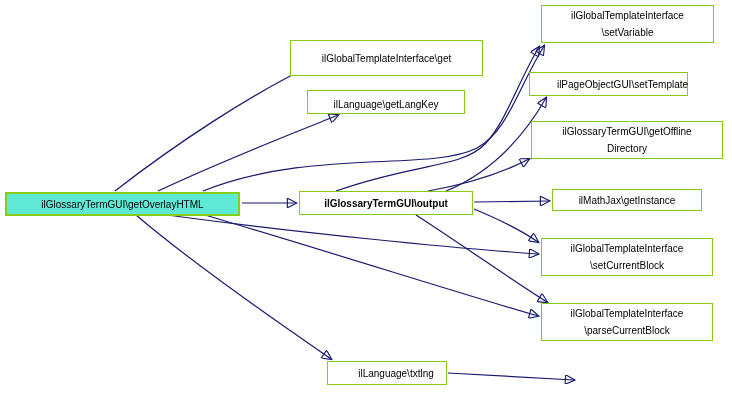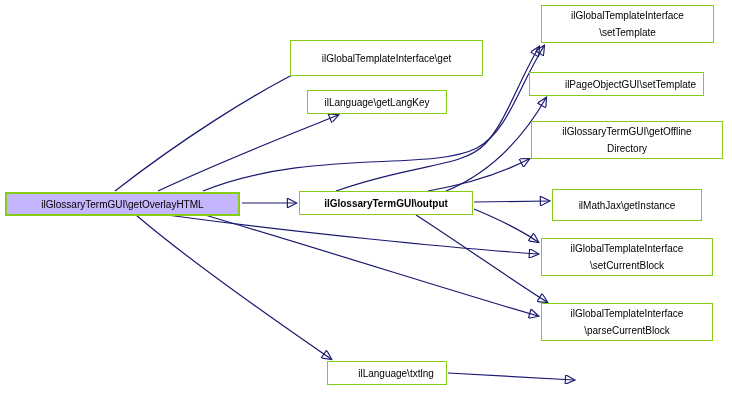--- a/index.html
+++ b/index.html
@@ -31,21 +31,21 @@
     flex-direction: column;
     align-items: center;
     justify-content: center;
     text-align: center;
     font-size: 10px;
     line-height: 17px;
     white-space: nowrap;
     cursor: pointer;
   }
   .node.highlight {
-    background: #c4b5fd;
+    background: #5eead4;
     border-width: 2px;
   }
 </style>
 </head>
 <body>
 
 <div class="canvas">
 
   <svg class="edges" viewBox="0 0 732 403" xmlns="http://www.w3.org/2000/svg">
     <defs>
@@ -70,47 +70,47 @@
   </svg>
 
   <div class="node highlight" style="left:5px; top:192px; width:235px; height:24px;">
     <span>ilGlossaryTermGUI\getOverlayHTML</span>
   </div>
 
   <div class="node" style="left:290px; top:40px; width:193px; height:36px;">
     <span>ilGlobalTemplateInterface\get</span>
   </div>
 
-  <div class="node" style="left:307px; top:90px; width:140px; height:24px;">
+  <div class="node" style="left:307px; top:90px; width:158px; height:24px;justify-content:flex-end;">
     <span>ilLanguage\getLangKey</span>
   </div>
 
   <div class="node" style="left:299px; top:191px; width:174px; height:24px;font-weight:bold;">
     <span>ilGlossaryTermGUI\output</span>
   </div>
 
   <div class="node" style="left:327px; top:361px; width:120px; height:24px;padding-left:18px;">
     <span>ilLanguage\txtlng</span>
   </div>
 
   <div class="node" style="left:541px; top:5px; width:173px; height:38px;">
     <span>ilGlobalTemplateInterface</span>
-    <span>\setTemplate</span>
+    <span>\setVariable</span>
   </div>
 
-  <div class="node" style="left:529px; top:72px; width:175px; height:24px;padding-left:28px;">
+  <div class="node" style="left:529px; top:72px; width:159px; height:24px;padding-left:28px;">
     <span>ilPageObjectGUI\setTemplate</span>
   </div>
 
   <div class="node" style="left:531px; top:121px; width:192px; height:38px;">
     <span>ilGlossaryTermGUI\getOffline</span>
     <span>Directory</span>
   </div>
 
-  <div class="node" style="left:552px; top:189px; width:150px; height:32px;">
+  <div class="node" style="left:552px; top:189px; width:150px; height:22px;">
     <span>ilMathJax\getInstance</span>
   </div>
 
   <div class="node" style="left:541px; top:238px; width:172px; height:38px;">
     <span>ilGlobalTemplateInterface</span>
     <span>\setCurrentBlock</span>
   </div>
 
   <div class="node" style="left:541px; top:303px; width:172px; height:38px;">
     <span>ilGlobalTemplateInterface</span>

